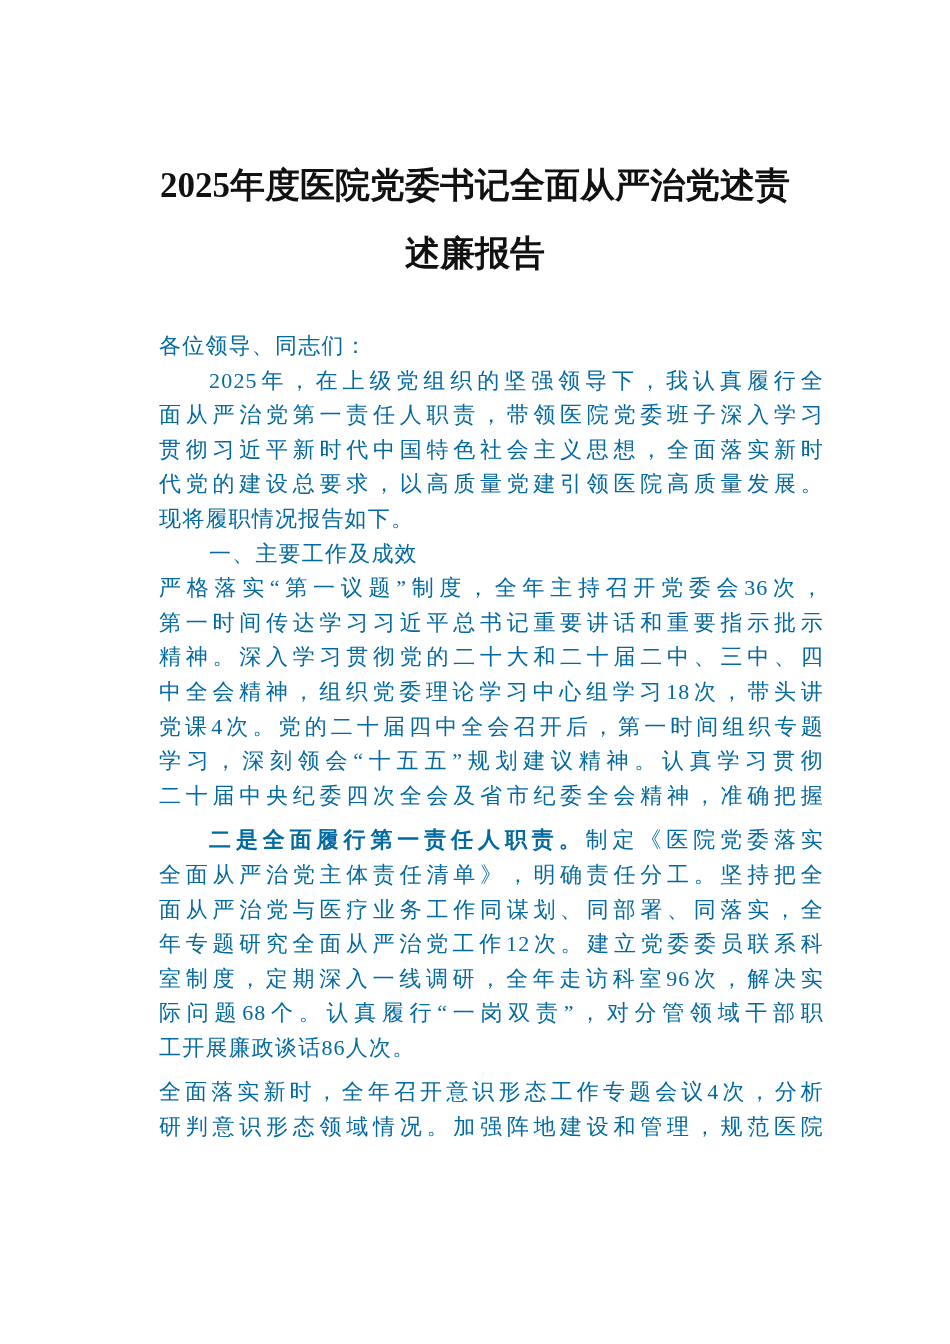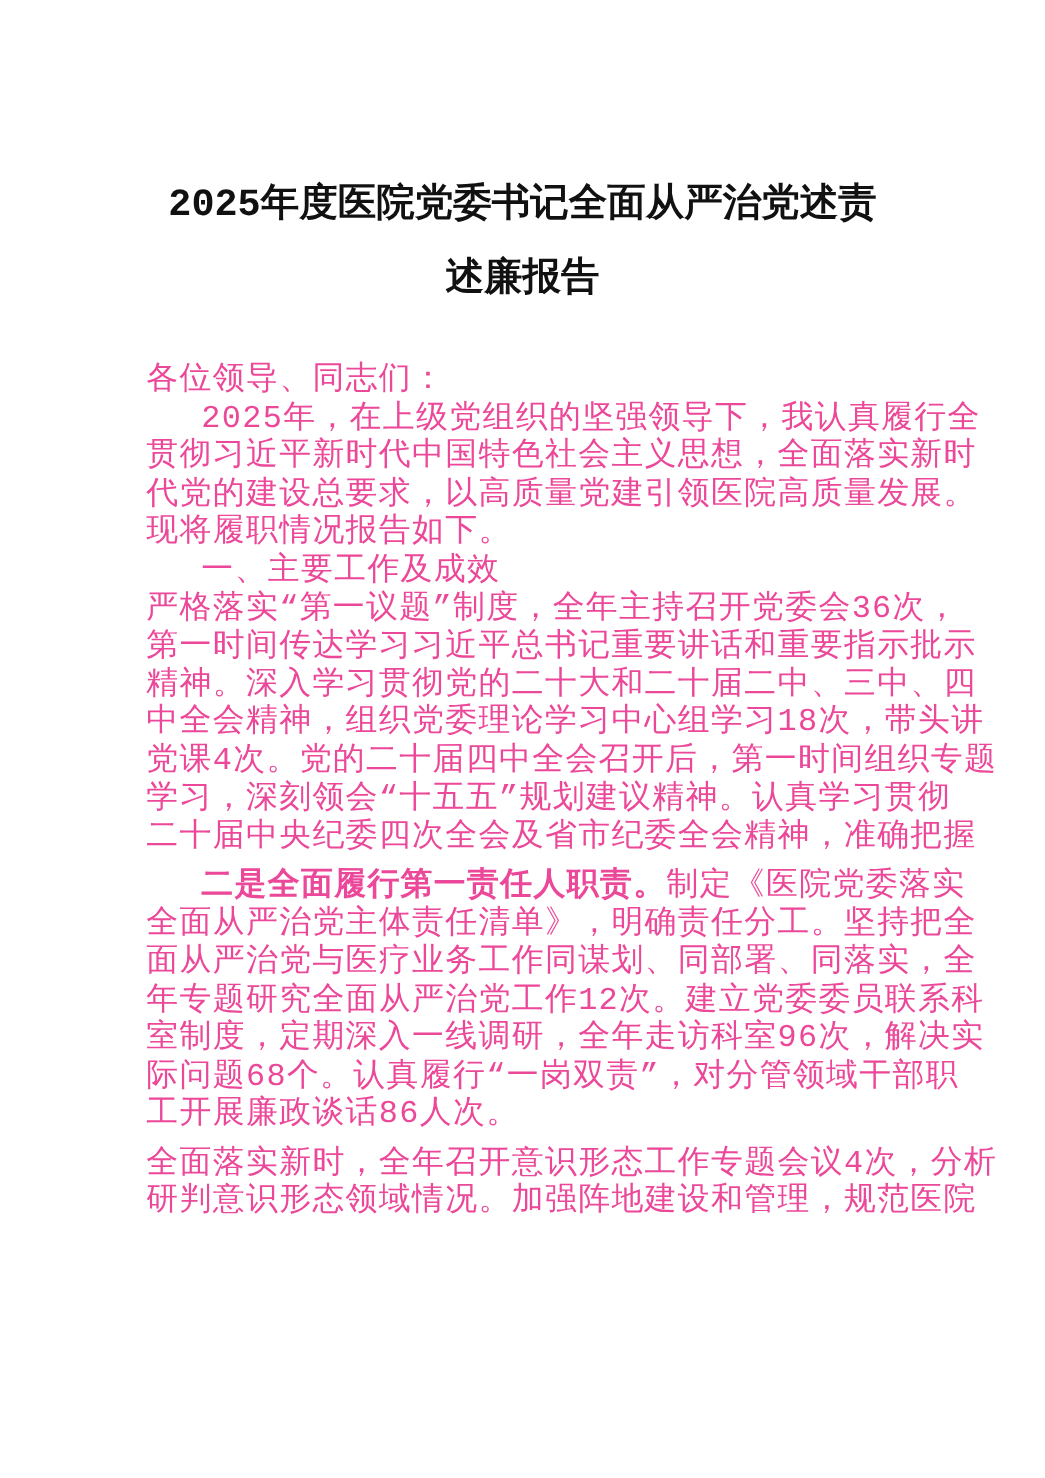--- a/index.html
+++ b/index.html
@@ -1,50 +1,51 @@
 <!DOCTYPE html>
 <html><head>
   <meta charset="utf-8">
   <style>
     html, body { margin: 0; padding: 0; background: #ffffff; }
     body { width: 950px; height: 1344px; position: relative; overflow: hidden; }
     .page {
       position: absolute; left: 0; top: 0; width: 950px; height: 957px;
       background: #ffffff; color: #111111;
-      font-family: Liberation Mono, monospace;
+      font-family: Liberation Serif, serif;
     }
     .title {
       position: absolute; left: 0; width: 950px; text-align: center;
       font-size: 35px; font-weight: bold; color: #111;
       line-height: 40px; letter-spacing: 0px;
     }
     .title.l1 { top: 166px; }
     .title.l2 { top: 234px; }
     .body {
-      position: absolute; left: 133px; top: 329px; width: 665px;
-      font-size: 29px; line-height: 34.6px; color: #ec4899;
+      position: absolute; left: 159px; top: 329px; width: 665px;
+      font-size: 22px; line-height: 34.6px; color: #0369a1;
     }
     .line { white-space: nowrap; height: 34.6px; text-align: justify; text-align-last: justify; letter-spacing: 1.2px; }
     .line.last { text-align-last: left; }
     .line.indent { padding-left: 50px; }
     .b { font-weight: bold; }
     .gap { height: 10px; }
   </style>
 </head>
 <body>
 
 <div class="page">
   <div class="title l1">2025年度医院党委书记全面从严治党述责</div>
   <div class="title l2">述廉报告</div>
 
   <div class="body">
     <div class="line last">各位领导、同志们：</div>
 
     <div>
       <div class="line indent">2025年，在上级党组织的坚强领导下，我认真履行全</div>
+      <div class="line">面从严治党第一责任人职责，带领医院党委班子深入学习</div>
       <div class="line">贯彻习近平新时代中国特色社会主义思想，全面落实新时</div>
       <div class="line">代党的建设总要求，以高质量党建引领医院高质量发展。</div>
       <div class="line last">现将履职情况报告如下。</div>
     </div>
 
     <div class="line indent last">一、主要工作及成效</div>
 
     <div>
       <div class="line">严格落实“第一议题”制度，全年主持召开党委会36次，</div>
       <div class="line">第一时间传达学习习近平总书记重要讲话和重要指示批示</div>

